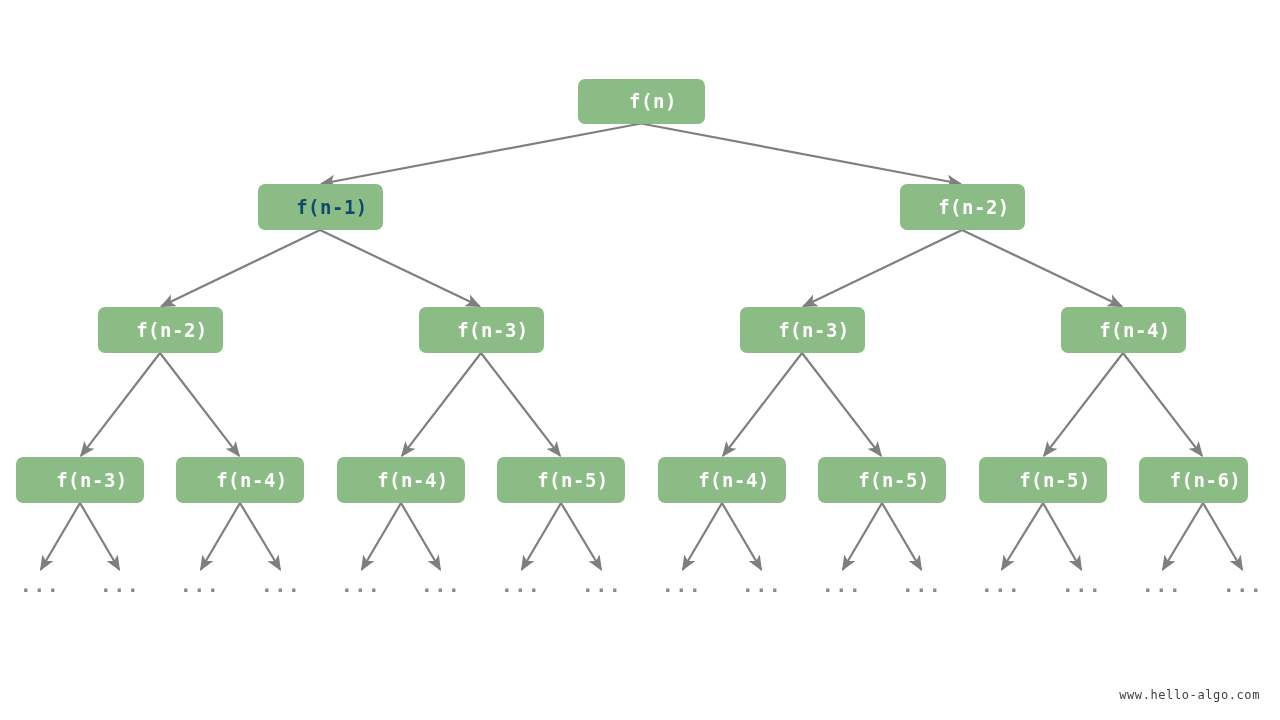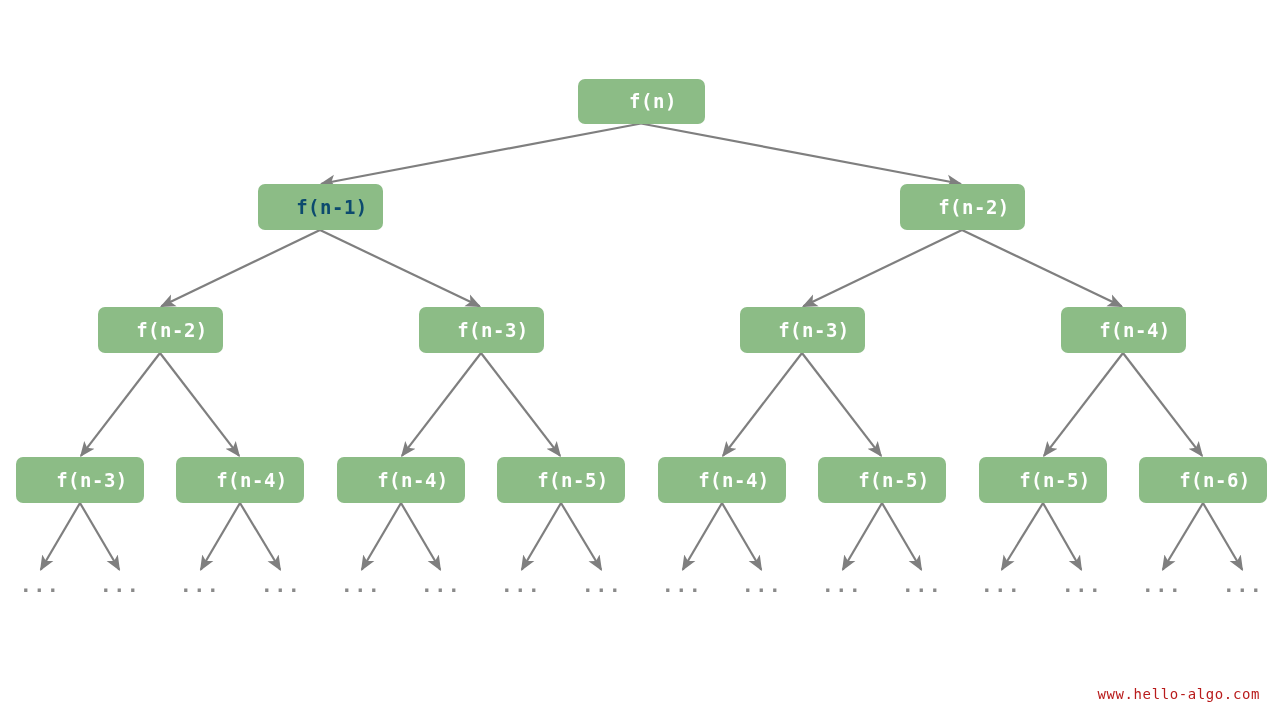--- a/index.html
+++ b/index.html
@@ -47,23 +47,23 @@
     font-weight: 700;
     letter-spacing: 1.5px;
     transform: translate(-50%, -50%);
     z-index: 2;
     user-select: none;
   }
   #watermark {
     position: absolute;
     right: 20px;
     bottom: 18px;
-    color: #b91c1c;
+    color: #404040;
     font-family: "DejaVu Sans Mono", monospace;
-    font-size: 14px;
+    font-size: 12px;
     letter-spacing: 0.6px;
     z-index: 3;
   }
 </style>
 </head>
 <body>
 
 <div id="canvas">
   <svg id="edges" viewBox="0 0 1280 720" xmlns="http://www.w3.org/2000/svg">
       <defs>
@@ -110,21 +110,21 @@
       <div class="node" style="left: 418.5px; top: 307px; width: 125px; height: 46px; background: rgb(140, 188, 134); color: rgb(255, 255, 255);">f(n-3)</div>
       <div class="node" style="left: 739.5px; top: 307px; width: 125px; height: 46px; background: rgb(140, 188, 134); color: rgb(255, 255, 255);">f(n-3)</div>
       <div class="node" style="left: 1060.5px; top: 307px; width: 125px; height: 46px; background: rgb(140, 188, 134); color: rgb(255, 255, 255);">f(n-4)</div>
       <div class="node" style="left: 16px; top: 457px; width: 128px; height: 46px; background: rgb(140, 188, 134); color: rgb(255, 255, 255);">f(n-3)</div>
       <div class="node" style="left: 176px; top: 457px; width: 128px; height: 46px; background: rgb(140, 188, 134); color: rgb(255, 255, 255);">f(n-4)</div>
       <div class="node" style="left: 337px; top: 457px; width: 128px; height: 46px; background: rgb(140, 188, 134); color: rgb(255, 255, 255);">f(n-4)</div>
       <div class="node" style="left: 497px; top: 457px; width: 128px; height: 46px; background: rgb(140, 188, 134); color: rgb(255, 255, 255);">f(n-5)</div>
       <div class="node" style="left: 658px; top: 457px; width: 128px; height: 46px; background: rgb(140, 188, 134); color: rgb(255, 255, 255);">f(n-4)</div>
       <div class="node" style="left: 818px; top: 457px; width: 128px; height: 46px; background: rgb(140, 188, 134); color: rgb(255, 255, 255);">f(n-5)</div>
       <div class="node" style="left: 979px; top: 457px; width: 128px; height: 46px; background: rgb(140, 188, 134); color: rgb(255, 255, 255);">f(n-5)</div>
-      <div class="node" style="left: 1139px; top: 457px; width: 128px; height: 46px; background: rgb(140, 188, 134); color: rgb(255, 255, 255);">f(n-6)</div>
+      <div class="node" style="left: 1139px; top: 457px; width: 109px; height: 46px; background: rgb(140, 188, 134); color: rgb(255, 255, 255);">f(n-6)</div>
       <div class="dots" style="left: 40px; top: 585px; color: rgb(138, 138, 138);">...</div>
       <div class="dots" style="left: 120px; top: 585px; color: rgb(138, 138, 138);">...</div>
       <div class="dots" style="left: 200px; top: 585px; color: rgb(138, 138, 138);">...</div>
       <div class="dots" style="left: 281px; top: 585px; color: rgb(138, 138, 138);">...</div>
       <div class="dots" style="left: 361px; top: 585px; color: rgb(138, 138, 138);">...</div>
       <div class="dots" style="left: 441px; top: 585px; color: rgb(138, 138, 138);">...</div>
       <div class="dots" style="left: 521px; top: 585px; color: rgb(138, 138, 138);">...</div>
       <div class="dots" style="left: 602px; top: 585px; color: rgb(138, 138, 138);">...</div>
       <div class="dots" style="left: 682px; top: 585px; color: rgb(138, 138, 138);">...</div>
       <div class="dots" style="left: 762px; top: 585px; color: rgb(138, 138, 138);">...</div>

